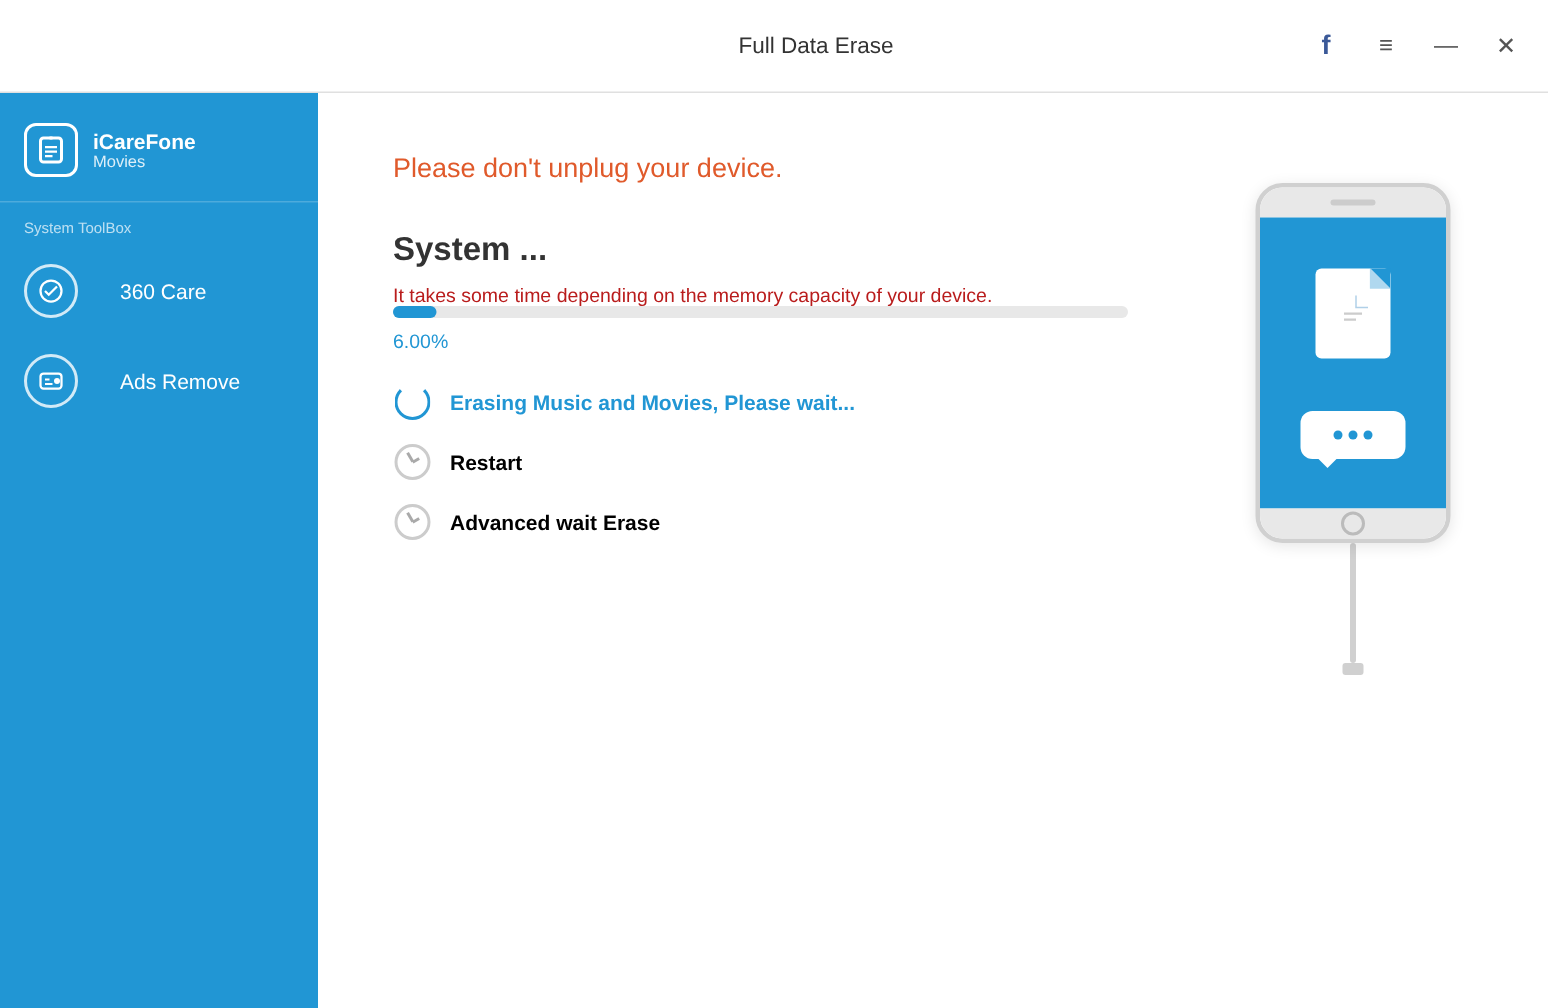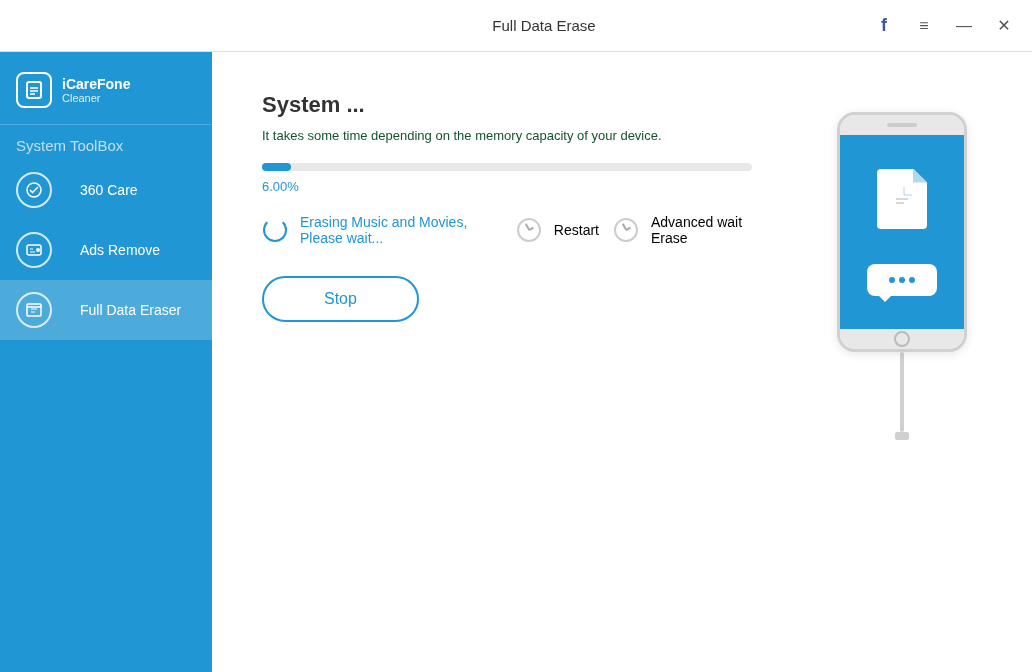--- a/index.html
+++ b/index.html
@@ -8,21 +8,21 @@
       height: 672px;
       font-family: -apple-system, BlinkMacSystemFont, 'Segoe UI', Arial, sans-serif;
       display: flex;
       flex-direction: column;
       overflow: hidden;
       background: #f5f5f5;
     }
 
     
     .titlebar {
-      height: 52px;
+      height: 62px;
       background: #ffffff;
       border-bottom: 1px solid #e0e0e0;
       display: flex;
       align-items: center;
       justify-content: space-between;
       padding: 0 16px;
       flex-shrink: 0;
     }
     .titlebar-left {
       width: 200px;
@@ -96,21 +96,21 @@
       font-weight: bold;
       line-height: 1.2;
     }
     .logo-subtitle {
       color: rgba(255,255,255,0.85);
       font-size: 11px;
     }
     .sidebar-section-label {
       padding: 12px 16px 6px;
       color: rgba(255,255,255,0.7);
-      font-size: 15px;
+      font-size: 10px;
     }
     .sidebar-item {
       display: flex;
       align-items: center;
       gap: 28px;
       padding: 12px 16px;
       cursor: pointer;
       color: white;
       font-size: 14px;
     }
@@ -150,22 +150,21 @@
       margin-bottom: 30px;
     }
     .erasing-title {
       font-size: 22px;
       color: #333;
       font-weight: 600;
       margin-bottom: 10px;
     }
     .erasing-subtitle {
       font-size: 13px;
-      color: #14532d;
-      margin-bottom: 20px;
+      color: #b91c1c;
     }
     .progress-bar-container {
       width: 100%;
       height: 8px;
       background: #e8e8e8;
       border-radius: 4px;
       margin-bottom: 8px;
       position: relative;
     }
     .progress-bar-fill {
@@ -174,23 +173,24 @@
       border-radius: 4px;
     }
     .progress-percent {
       text-align: left;
       font-size: 13px;
       color: #2196d4;
       margin-bottom: 20px;
     }
     .step-list {
       display: flex;
-      flex-direction: row;
+      flex-direction: column;
       gap: 14px;
-      margin-bottom: 30px;
+      margin-bottom: 16px;
+      font-weight: bold;
     }
     .step-item {
       display: flex;
       align-items: center;
       gap: 12px;
       font-size: 14px;
     }
     .step-icon {
       width: 26px;
       height: 26px;
@@ -413,21 +413,21 @@
     <div class="sidebar-logo">
       <div class="logo-icon">
         <svg width="20" height="20" viewBox="0 0 20 20" fill="none">
           <rect x="3" y="2" width="14" height="16" rx="2" stroke="white" stroke-width="2" fill="none"></rect>
           <line x1="10" y1="1" x2="10" y2="3" stroke="white" stroke-width="2"></line>
           <path d="M6 8h8M6 11h8M6 14h5" stroke="white" stroke-width="1.5"></path>
         </svg>
       </div>
       <div class="logo-text">
         <span class="logo-title">iCareFone</span>
-        <span class="logo-subtitle">Cleaner</span>
+        <span class="logo-subtitle">Movies</span>
       </div>
     </div>
 
     <div class="sidebar-section-label">System ToolBox</div>
 
     <div class="sidebar-item">
       <div class="sidebar-item-icon">
         <svg width="18" height="18" viewBox="0 0 18 18" fill="none">
           <circle cx="9" cy="9" r="7" stroke="white" stroke-width="1.5" fill="none"></circle>
           <path d="M5 9l2.5 2.5L13 6" stroke="white" stroke-width="1.5"></path>
@@ -440,35 +440,26 @@
       <div class="sidebar-item-icon">
         <svg width="18" height="18" viewBox="0 0 18 18" fill="none">
           <rect x="2" y="4" width="14" height="10" rx="2" stroke="white" stroke-width="1.5" fill="none"></rect>
           <path d="M5 8h3M5 11h5" stroke="white" stroke-width="1.2"></path>
           <circle cx="13" cy="9" r="2" fill="white"></circle>
         </svg>
       </div>
       <span>Ads Remove</span>
     </div>
 
-    <div class="sidebar-item active">
-      <div class="sidebar-item-icon">
-        <svg width="18" height="18" viewBox="0 0 18 18" fill="none">
-          <rect x="2" y="3" width="14" height="12" rx="1" stroke="white" stroke-width="1.5" fill="none"></rect>
-          <path d="M6 8h6M6 11h4" stroke="white" stroke-width="1.2"></path>
-          <path d="M2 6h14" stroke="white" stroke-width="1.5"></path>
-        </svg>
-      </div>
-      <span>Full Data Eraser</span>
-    </div>
   </div>
 
   <div class="main-content">
     <div class="content-area">
 
+      <div class="warning-text">Please don't unplug your device.</div>
 
       <div class="erasing-title">System ...</div>
       <div class="erasing-subtitle">It takes some time depending on the memory capacity of your device.</div>
 
       <div class="progress-bar-container">
         <div class="progress-bar-fill" style="width: 6%;"></div>
       </div>
       <div class="progress-percent">6.00%</div>
 
       <div class="step-list">
@@ -489,21 +480,20 @@
 
         <div class="step-item">
           <div class="step-icon">
             <div class="step-clock"></div>
           </div>
           <span class="step-label-pending">Advanced wait Erase</span>
         </div>
 
       </div>
 
-      <button class="stop-button">Stop</button>
 
     </div>
 
     <div class="phone-area">
       <div class="phone-frame">
         <div class="phone-top-bar">
           <div class="phone-speaker"></div>
         </div>
         <div class="phone-screen">
           <div class="phone-doc-icon">

